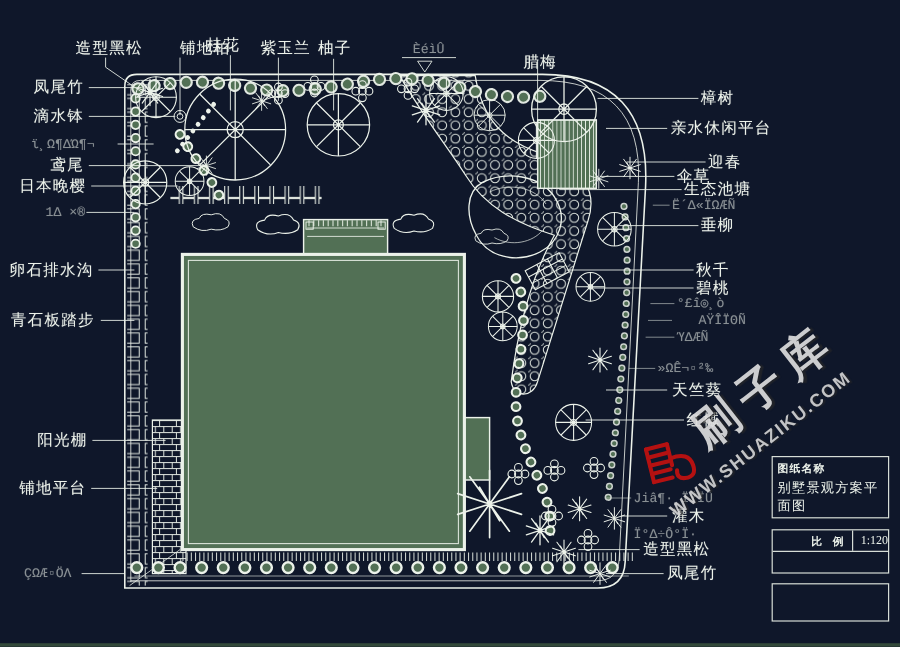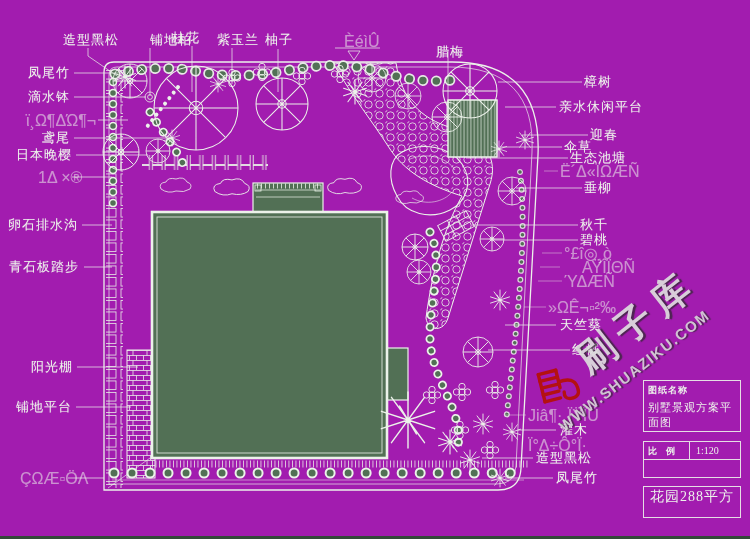--- a/index.html
+++ b/index.html
@@ -1,20 +1,20 @@
 <!DOCTYPE html>
 <html><head>
 <meta charset="utf-8">
 <style>
   html,body{margin:0;padding:0;background:#3c5243;}
-  .stage{position:relative;width:750px;height:539px;background:#a21caf;overflow:hidden;
+  .stage{position:relative;width:750px;height:539px;background:#0f172a;overflow:hidden;
          font-family:"Liberation Serif",serif;}
   .lbl{position:absolute;color:#edf3eb;font-size:13px;letter-spacing:1px;white-space:nowrap;
        line-height:14px;text-shadow:0 0 1px rgba(255,255,255,.25);}
-  .g{font-size:16px;letter-spacing:0;font-family:Liberation Sans, sans-serif;}
+  .g{font-size:11px;letter-spacing:0;font-family:Liberation Mono, monospace;}
   .dim{opacity:.55;}
   svg{position:absolute;left:0;top:0;}
   
   .wm-brand{position:absolute;left:552px;top:296px;width:170px;text-align:center;
       font-size:38px;font-weight:bold;letter-spacing:9px;color:#dddddd;
       transform:rotate(-38deg);transform-origin:center;
       text-shadow:2px 2px 1px rgba(40,40,40,.75);opacity:.92;}
   .wm-url{position:absolute;left:534px;top:362px;width:200px;text-align:center;
       font-size:15px;font-weight:bold;letter-spacing:1.5px;color:#d6d6d6;
       font-family:"Liberation Sans",sans-serif;
@@ -22,21 +22,21 @@
       text-shadow:1.5px 1.5px 1px rgba(40,40,40,.7);opacity:.9;}
   
   .tb{position:absolute;left:643px;border:1px solid rgba(236,243,234,.9);color:#edf3eb;
       box-sizing:border-box;}
   .tb-head{font-family:"Liberation Sans",sans-serif;font-size:9px;font-weight:bold;
       letter-spacing:1px;padding:3px 0 1px 4px;}
   .tb-name{font-size:11px;letter-spacing:1px;padding:2px 3px 0 4px;line-height:15px;}
   .tb-row{display:flex;height:18px;line-height:18px;box-sizing:border-box;}
   .tb-cell-l{width:46px;border-right:1px solid rgba(236,243,234,.9);
       font-family:"Liberation Sans",sans-serif;font-size:9px;font-weight:bold;
-      padding-left:4px;box-sizing:border-box;}
+      padding-left:4px;box-sizing:border-box;margin-left:28px;}
   .tb-cell-r{flex:1;font-size:10px;padding-left:6px;font-family:Liberation Serif, serif;}
   .tb-remark{font-size:14px;letter-spacing:1px;padding:1px 0 0 6px;}
   .bottom-edge{position:absolute;left:0;top:536px;width:750px;height:3px;background:#33493a;}
 </style>
 </head>
 <body>
 
 <div class="stage">
 
   <svg width="750" height="539" viewBox="0 0 750 539">
@@ -296,17 +296,16 @@
     <div class="tb-head">图纸名称</div>
     <div class="tb-name">别墅景观方案平面图</div>
   </div>
   <div class="tb" style="top:441px;width:98px;height:37px">
     <div class="tb-row" style="border-bottom:1px solid rgba(236,243,234,.9)">
       <div class="tb-cell-l">比　例</div>
       <div class="tb-cell-r">1:120</div>
     </div>
   </div>
   <div class="tb" style="top:486px;width:98px;height:32px">
-    <div class="tb-remark">花园288平方</div>
   </div>
 
   <div class="bottom-edge"></div>
 </div>
 
 </body></html>

